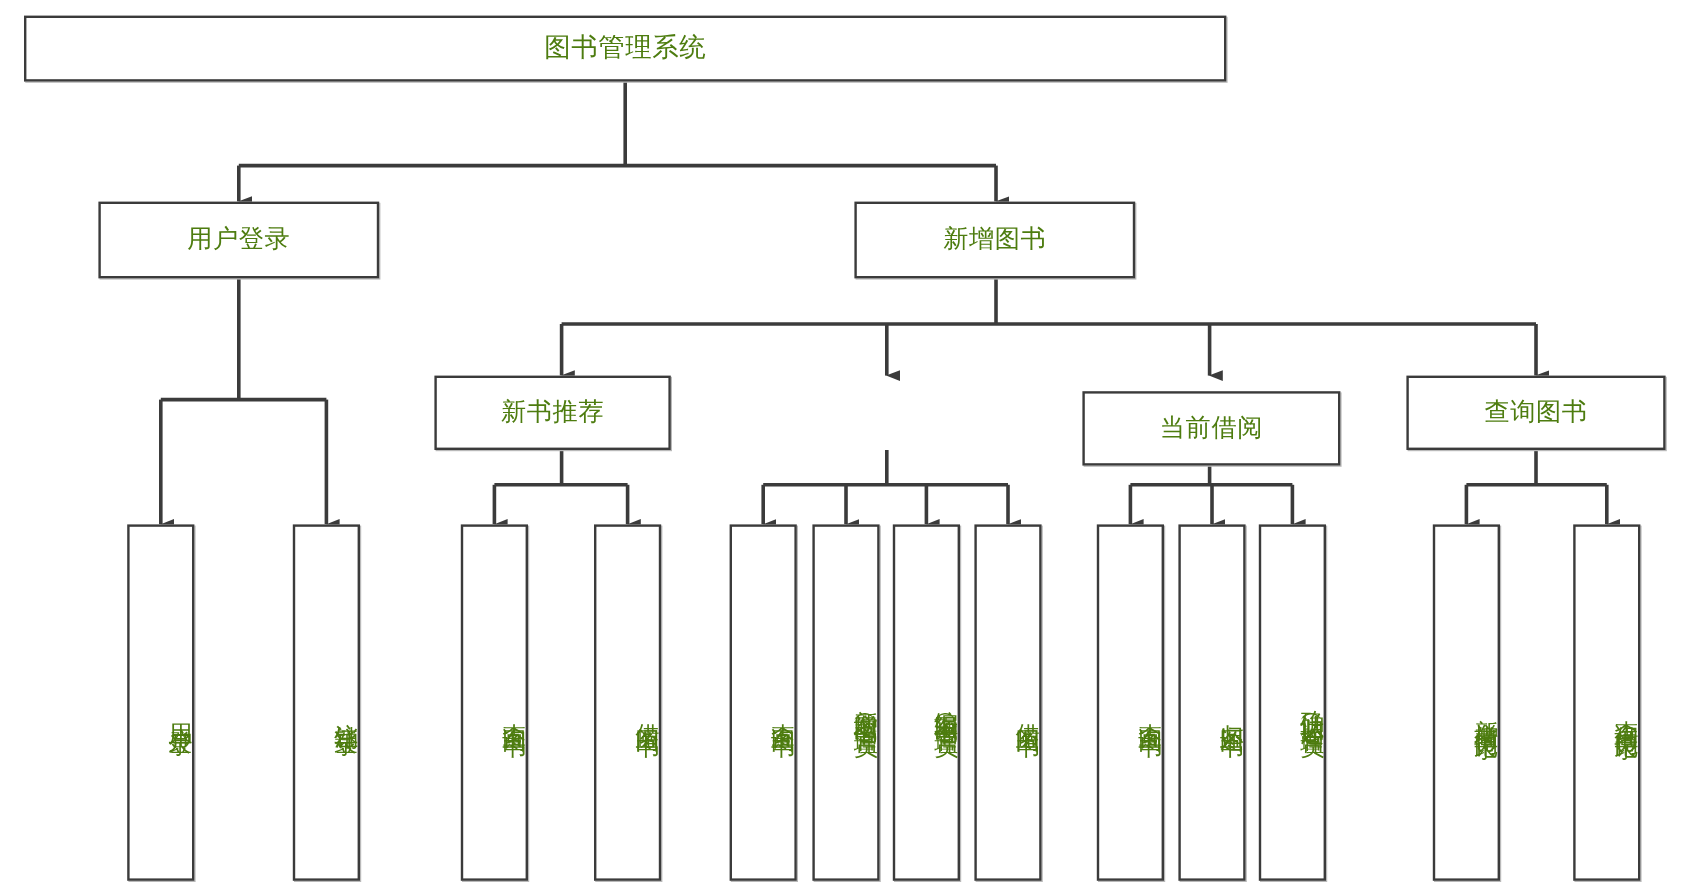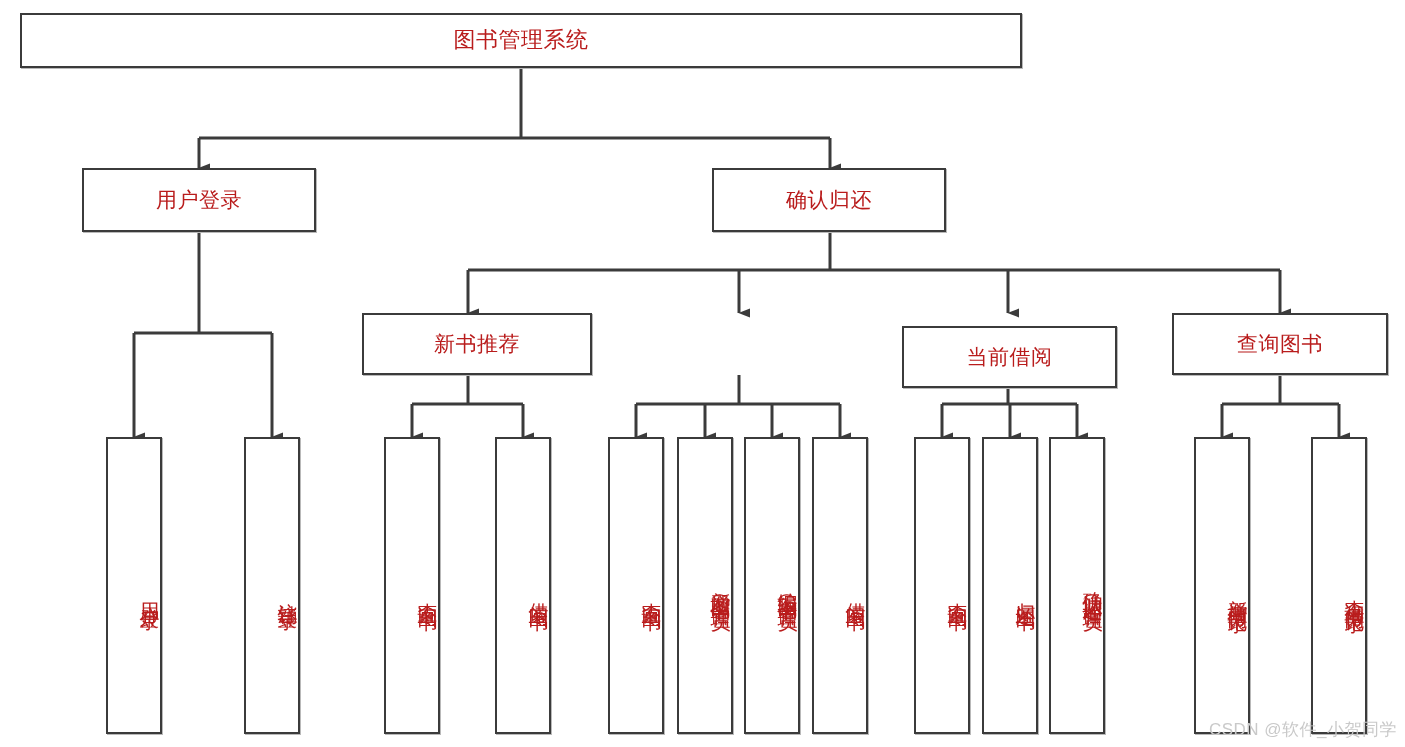--- a/index.html
+++ b/index.html
@@ -26,21 +26,21 @@
   }
   .node {
     position: absolute;
     box-sizing: border-box;
     background: #ffffff;
     border: 2px solid #3b3b3b;
     box-shadow: 1px 1px 0 0 #b9b9b9;
     display: flex;
     align-items: center;
     justify-content: center;
-    color: #b91c1c;
+    color: #4d7c0f;
   }
   .node.horiz {
     font-size: 21px;
     letter-spacing: 0.5px;
     line-height: 1.1;
   }
   .node.root {
     font-size: 22px;
   }
   .node.vert {
@@ -119,23 +119,23 @@
       <path d="M1280 375 L1280 404"></path>
       <path d="M1222 404 L1339 404"></path>
       <path d="M1222 404 L1222 437" marker-end="url(#arrow)"></path>
       <path d="M1339 404 L1339 437" marker-end="url(#arrow)"></path>
     </g>
   </svg>
 
   <div class="node root horiz" style="left:20px; top:13px; width:1002px; height:55px;">图书管理系统</div>
 
   <div class="node horiz" style="left:82px; top:168px; width:234px; height:64px;">用户登录</div>
-  <div class="node horiz" style="left:712px; top:168px; width:234px; height:64px;">确认归还</div>
+  <div class="node horiz" style="left:712px; top:168px; width:234px; height:64px;">新增图书</div>
 
-  <div class="node horiz" style="left:362px; top:313px; width:230px; height:62px;">新书推荐</div>
+  <div class="node horiz" style="left:362px; top:313px; width:197px; height:62px;">新书推荐</div>
   <div class="node horiz" style="left:902px; top:326px; width:215px; height:62px;">当前借阅</div>
   <div class="node horiz" style="left:1172px; top:313px; width:216px; height:62px;">查询图书</div>
 
   <div class="node vert" style="left:106px; top:437px; width:56px; height:297px;">用户登录</div>
   <div class="node vert" style="left:244px; top:437px; width:56px; height:297px;">注销登录</div>
 
   <div class="node vert" style="left:384px; top:437px; width:56px; height:297px;">查询图书</div>
   <div class="node vert" style="left:495px; top:437px; width:56px; height:297px;">借阅图书</div>
 
   <div class="node vert" style="left:608px; top:437px; width:56px; height:297px;">查询图书</div>
@@ -143,15 +143,14 @@
   <div class="node vert tall" style="left:744px; top:437px; width:56px; height:297px;">编辑图书（管理员）</div>
   <div class="node vert" style="left:812px; top:437px; width:56px; height:297px;">借阅图书</div>
 
   <div class="node vert" style="left:914px; top:437px; width:56px; height:297px;">查询图书</div>
   <div class="node vert" style="left:982px; top:437px; width:56px; height:297px;">归还图书</div>
   <div class="node vert tall" style="left:1049px; top:437px; width:56px; height:297px;">确认归还（管理员）</div>
 
   <div class="node vert" style="left:1194px; top:437px; width:56px; height:297px;">新增借阅记录</div>
   <div class="node vert" style="left:1311px; top:437px; width:56px; height:297px;">查询借阅记录</div>
 
-  <div class="watermark">CSDN @软件_小贺同学</div>
 
 </div>
 
 </body></html>

